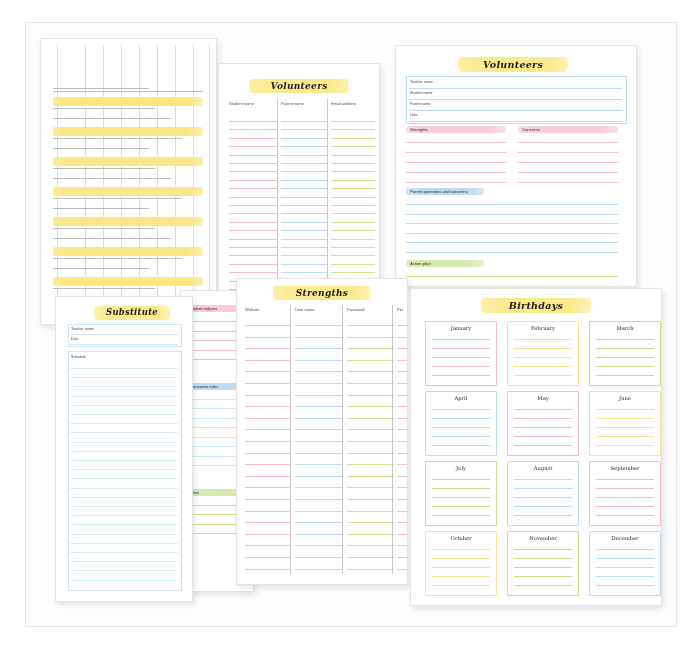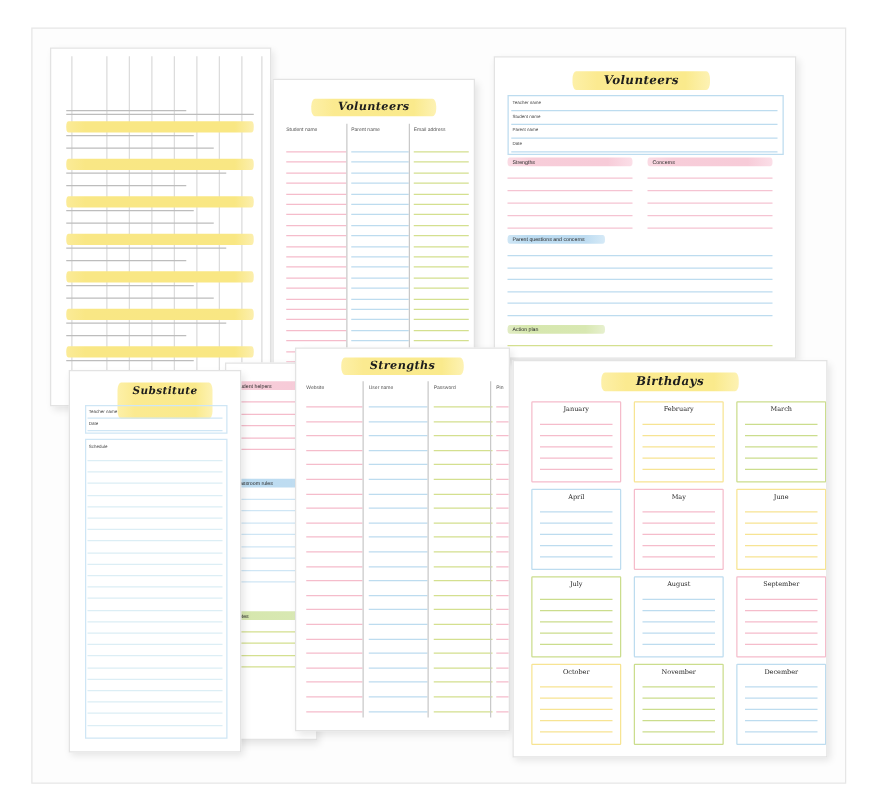--- a/index.html
+++ b/index.html
@@ -257,21 +257,21 @@
         <div class="pill pill-green" style="left:4px;top:197.5px;width:60px;height:7px;"></div>
         <div class="pill-label" style="left:7px;top:198.8px;">Notes</div>
         <div class="rule" style="left:4px;top:213.5px;width:62px;border-top-color:#d4e08f;"></div>
         <div class="rule" style="left:4px;top:223px;width:62px;border-top-color:#d4e08f;"></div>
         <div class="rule" style="left:4px;top:232.5px;width:62px;border-top-color:#d4e08f;"></div>
         <div class="rule" style="left:4px;top:242px;width:62px;border-top-color:#d4e08f;"></div>
       </div>
   </div>
 
   <div class="sheet" id="sheet-substitute" style="left:55px;top:296px;width:136px;height:304px;">
-    <div class="title-wrap" style="left:38px;top:9px;width:76px;height:29px;">
+    <div class="title-wrap" style="left:38px;top:9px;width:76px;height:14px;">
       <div class="hl hl-yellow"></div>
       <div class="title-text" style="font-size:8.4px;line-height:13px;">Substitute</div>
     </div>
     <div id="substitute-body">
         <div class="boxline" style="left:12px;top:27px;width:112px;height:21px;border-color:#cfe6f5;"></div>
         <div class="fieldlabel" style="left:15px;top:30px;">Teacher name</div>
         <div class="rule" style="left:14px;top:37px;width:108px;border-top-color:#cfe6f5;"></div>
         <div class="fieldlabel" style="left:15px;top:40px;">Date</div>
         <div class="rule" style="left:14px;top:47px;width:108px;border-top-color:#cfe6f5;"></div>
         <div class="boxline" style="left:12px;top:54px;width:112px;height:238px;border-color:#cfe6f5;"></div>

